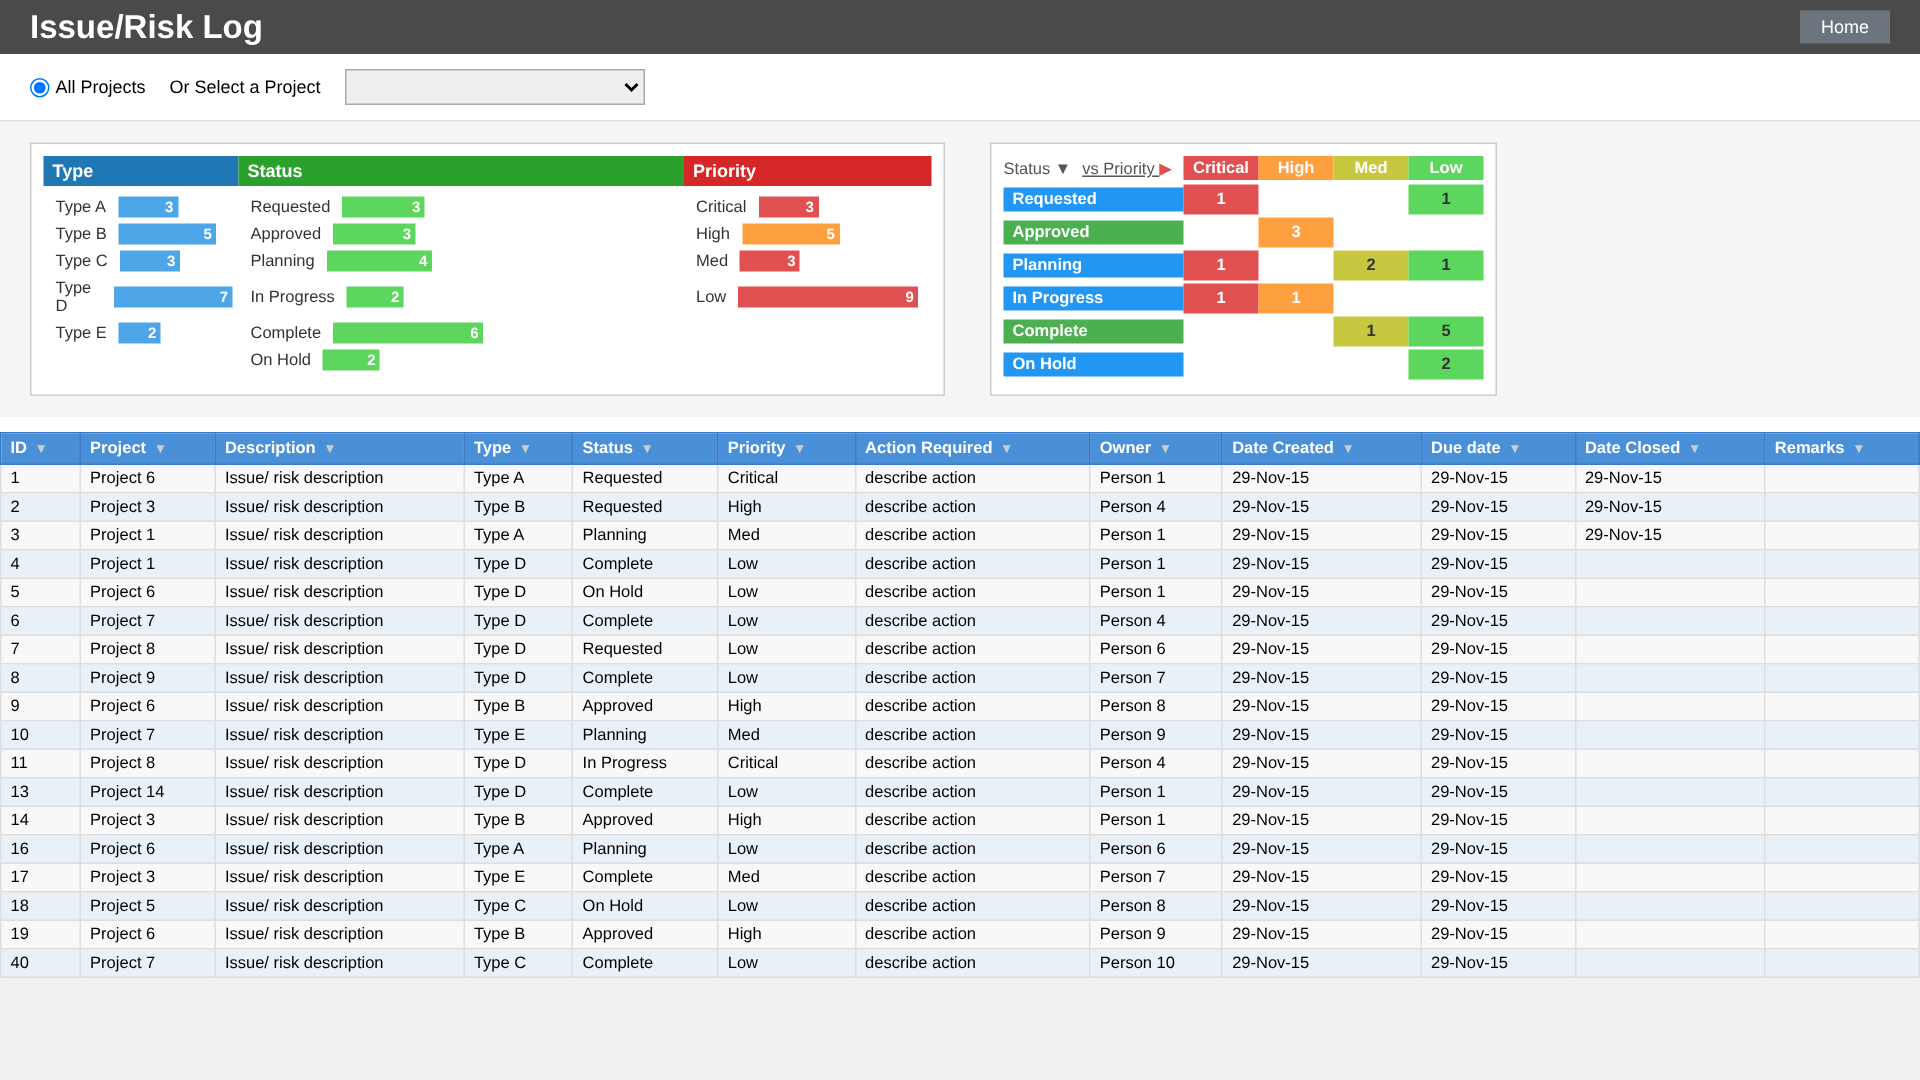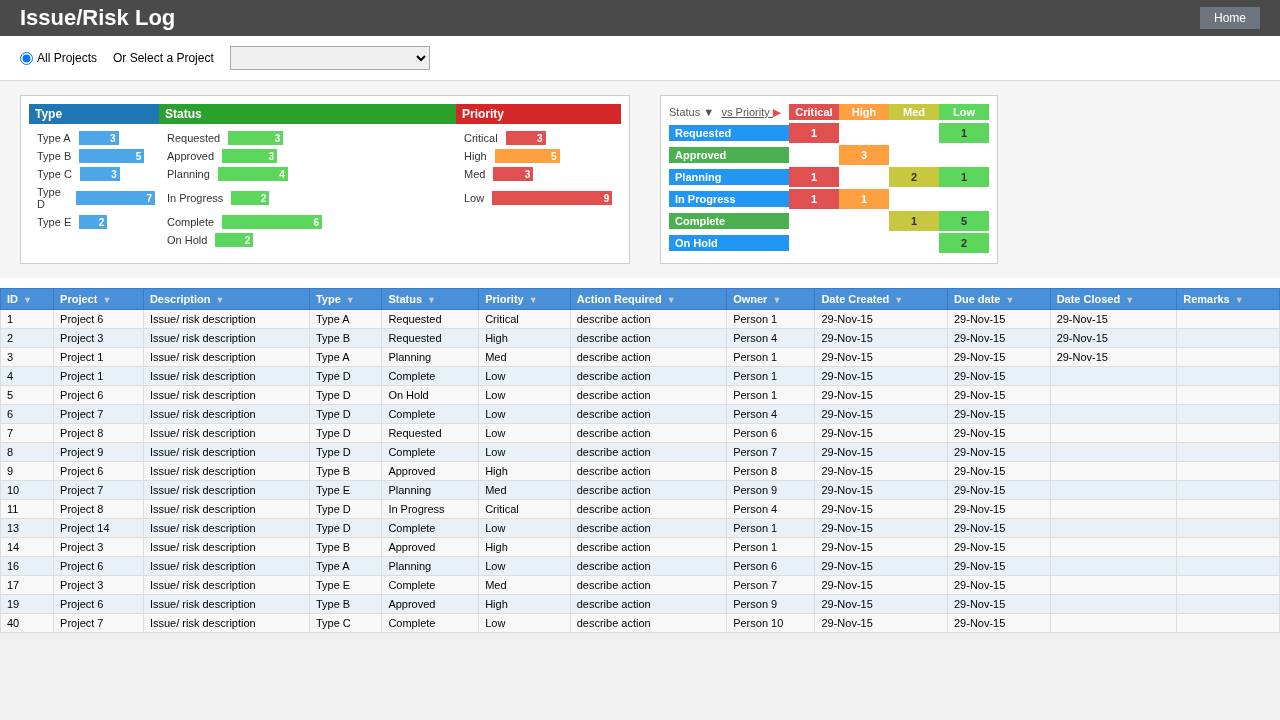--- a/index.html
+++ b/index.html
@@ -619,20 +619,34 @@
           <td>Complete</td>
           <td>Med</td>
           <td>describe action</td>
           <td>Person 7</td>
           <td>29-Nov-15</td>
           <td>29-Nov-15</td>
           <td></td>
           <td></td>
         </tr>
         <tr>
+          <td>18</td>
+          <td>Project 5</td>
+          <td>Issue/ risk description</td>
+          <td>Type C</td>
+          <td>On Hold</td>
+          <td>Low</td>
+          <td>describe action</td>
+          <td>Person 8</td>
+          <td>29-Nov-15</td>
+          <td>29-Nov-15</td>
+          <td></td>
+          <td></td>
+        </tr>
+        <tr>
           <td>19</td>
           <td>Project 6</td>
           <td>Issue/ risk description</td>
           <td>Type B</td>
           <td>Approved</td>
           <td>High</td>
           <td>describe action</td>
           <td>Person 9</td>
           <td>29-Nov-15</td>
           <td>29-Nov-15</td>

